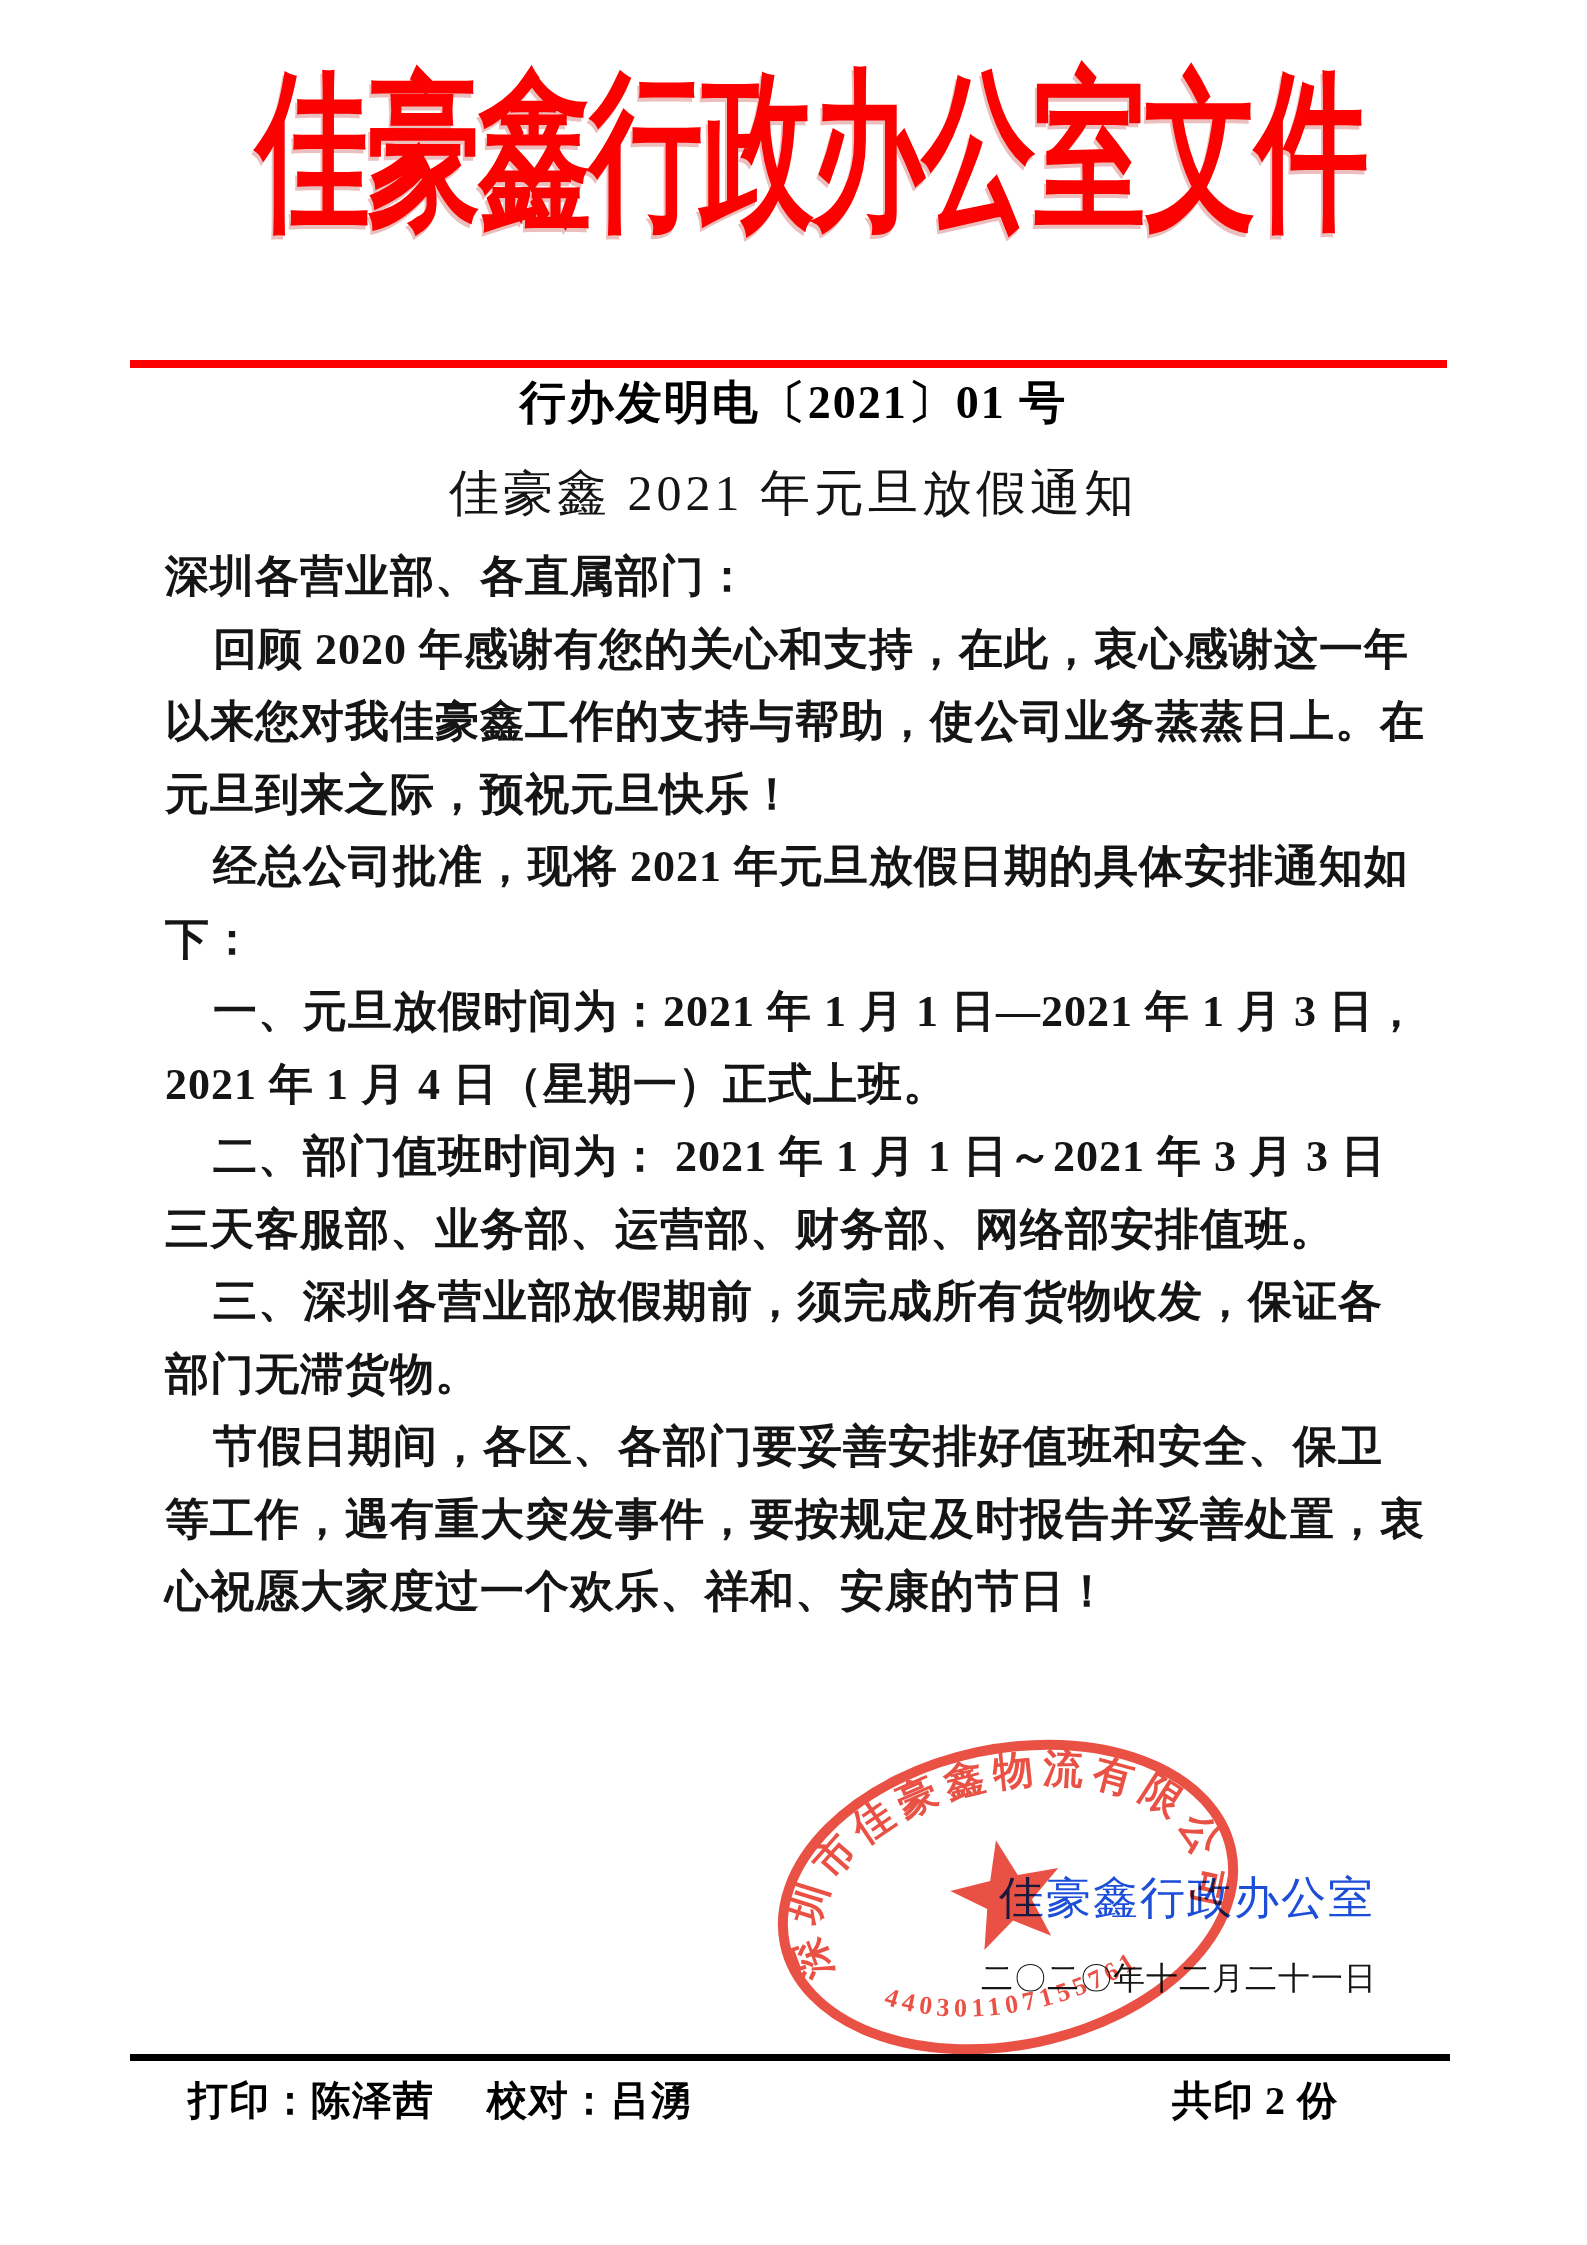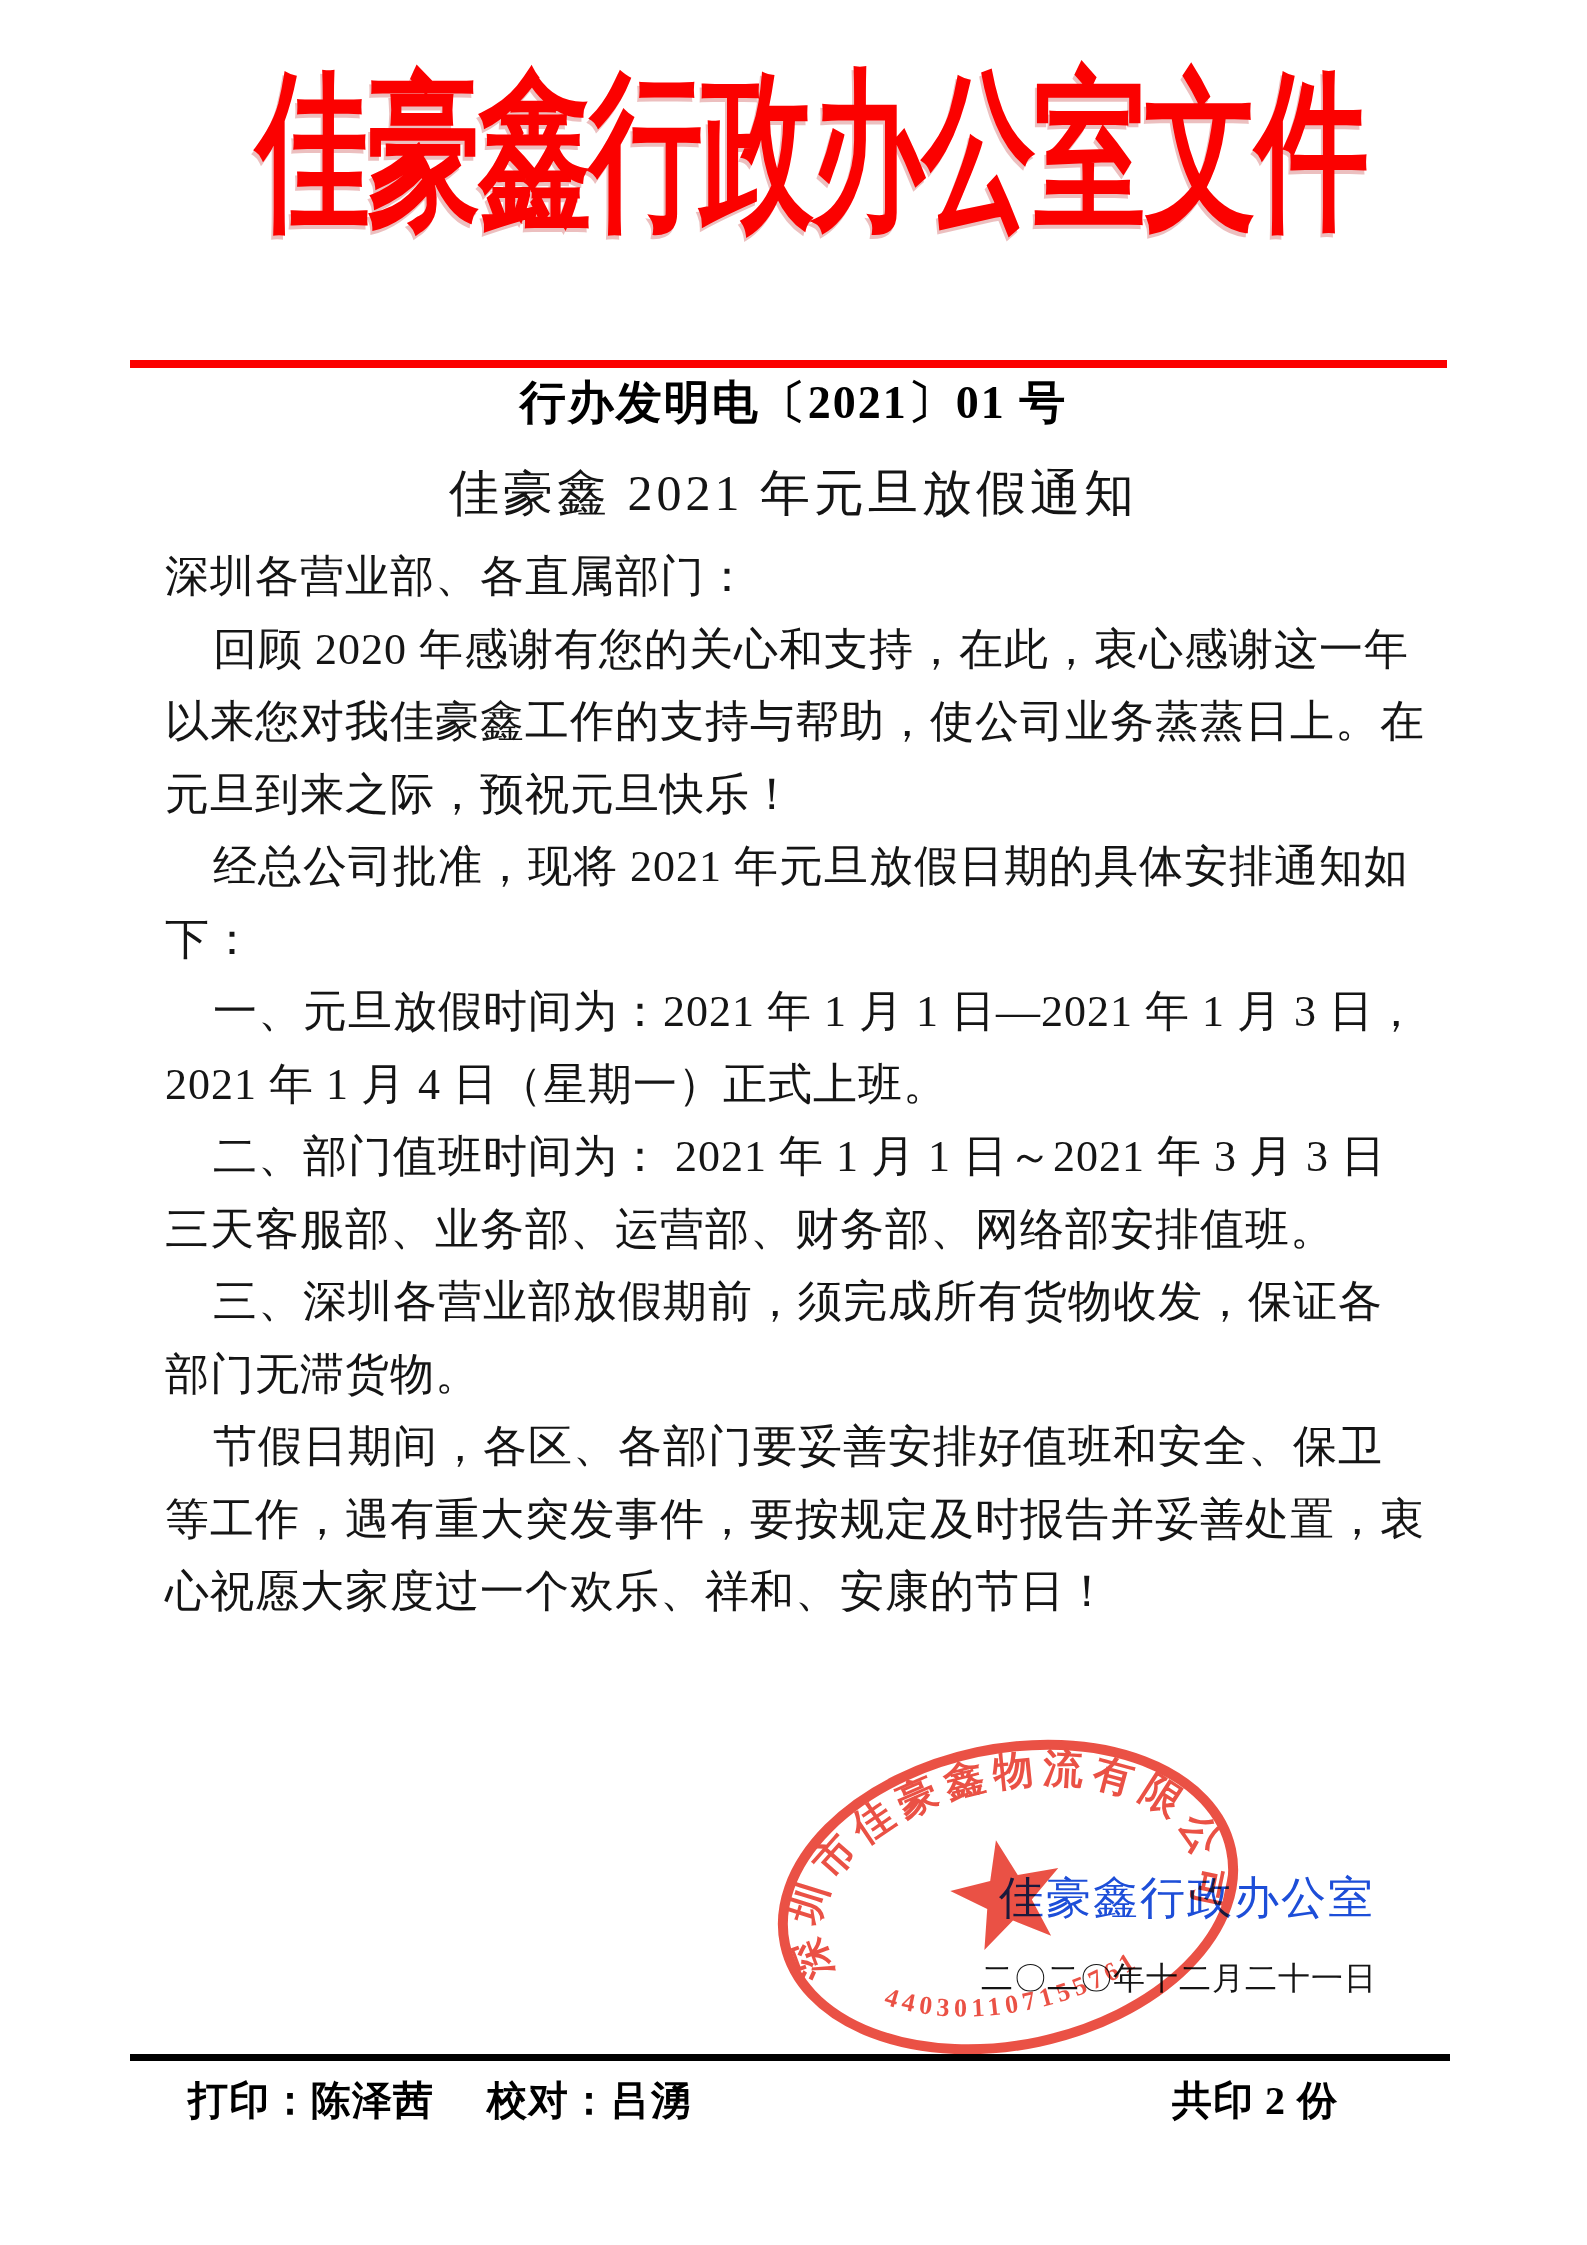--- a/index.html
+++ b/index.html
@@ -25,21 +25,21 @@
     position:absolute;top:372px;left:0;right:0;height:62px;line-height:62px;
     text-align:center;font-size:46px;font-weight:bold;color:#000;
     letter-spacing:2px;
   }
   .doc-title{
     position:absolute;top:448px;left:0;right:0;height:66px;line-height:66px;
     text-align:center;font-size:50px;color:#151515;letter-spacing:4px;margin-top:12px;
   }
   
   .body-block{
-    position:absolute;left:165px;top:541px;width:1270px;
+    position:absolute;left:165px;top:541px;width:1270px;font-weight:bold;
   }
   .line{
     height:72.5px;line-height:72.5px;font-size:44px;color:#151515;
     letter-spacing:1px;white-space:nowrap;
   }
   .line.ind{padding-left:48px;}
   
   .sig-office{
     position:absolute;top:1872px;right:212px;height:52px;line-height:52px;
     font-size:45px;color:#1d4ed8;letter-spacing:2px;

